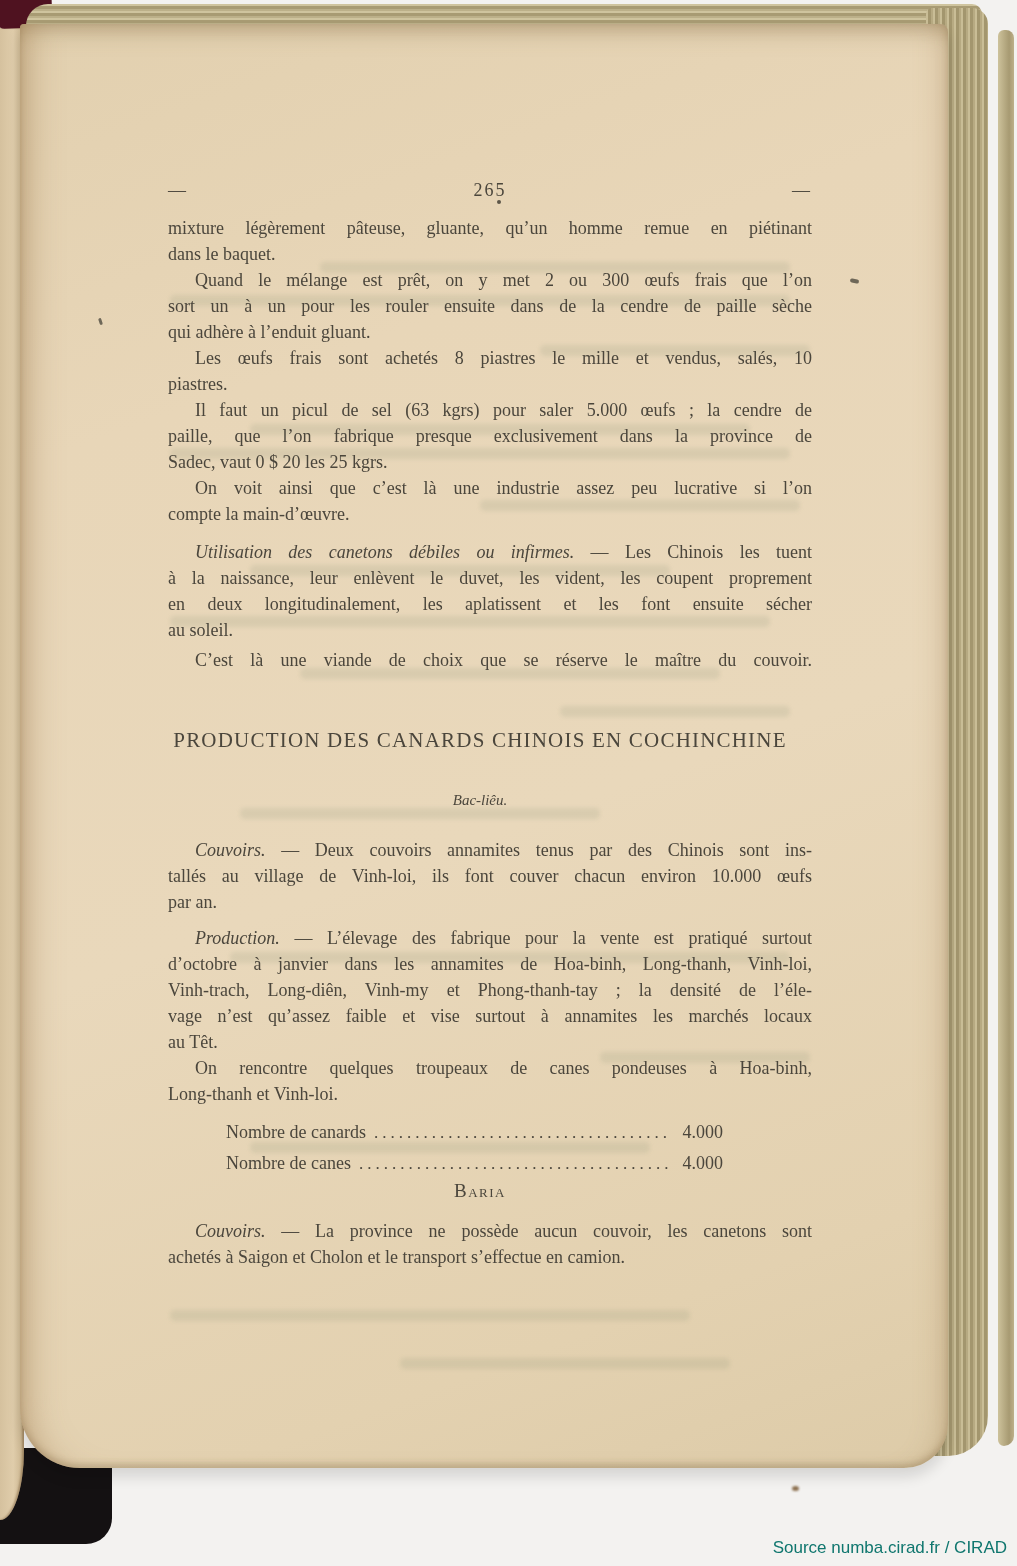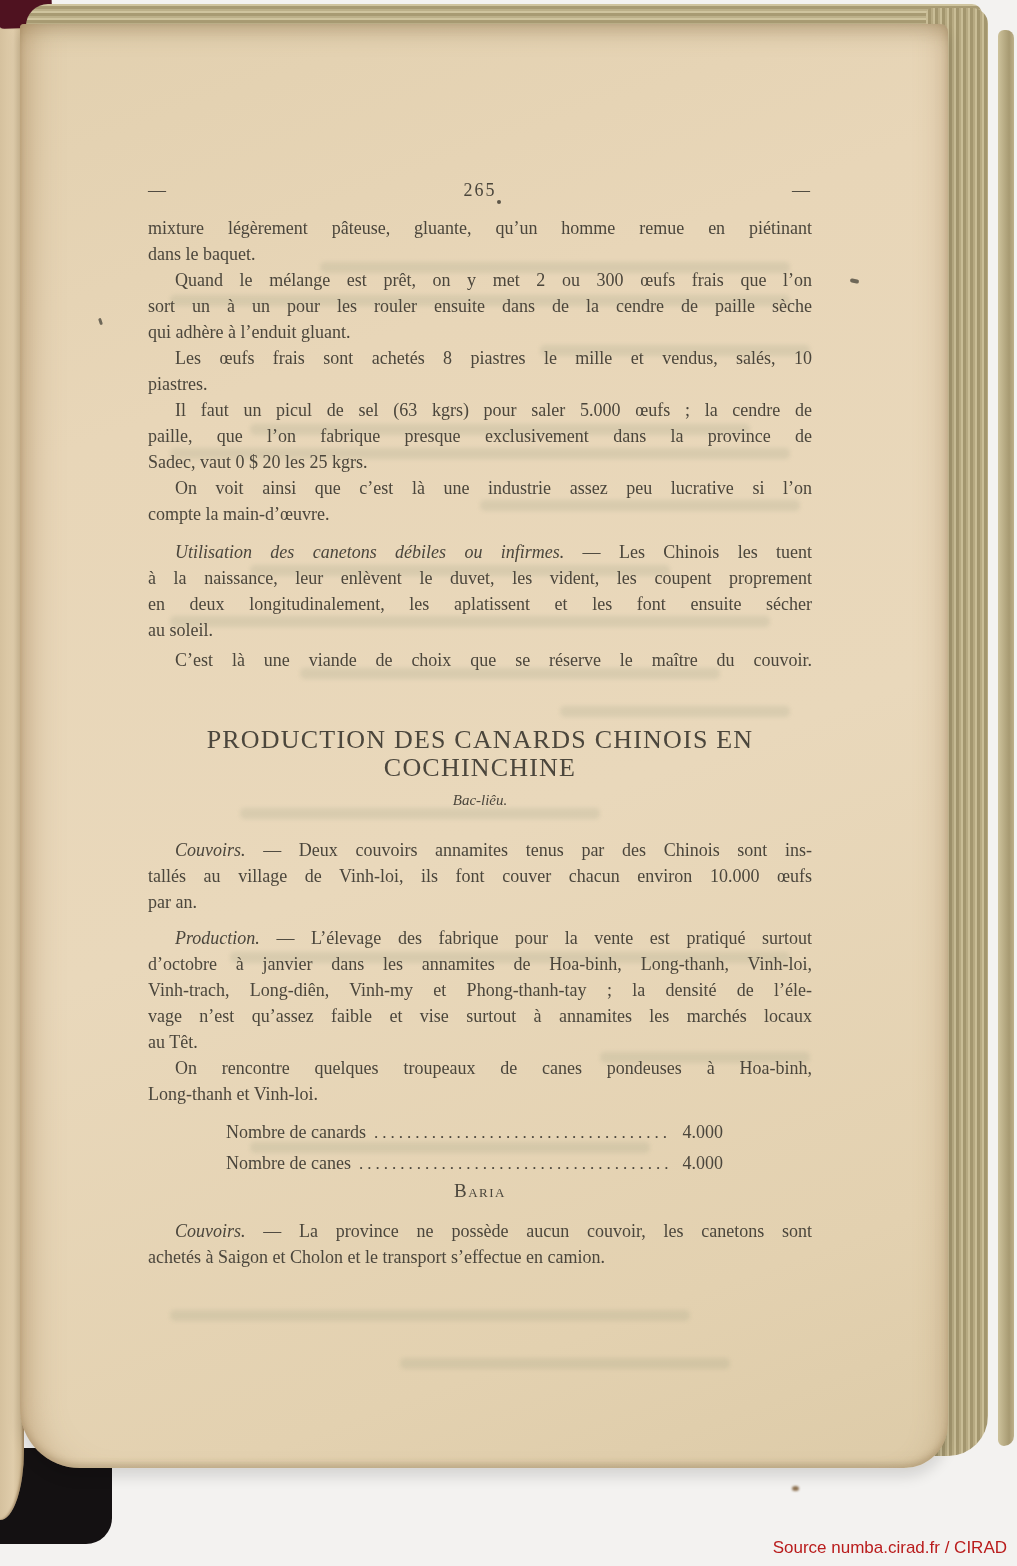--- a/index.html
+++ b/index.html
@@ -45,35 +45,35 @@
 
   
   .speck{position:absolute;border-radius:50%;z-index:6;}
   .s1{left:497px;top:200px;width:4px;height:4px;background:#5d5648;}
   .s2{left:850px;top:279px;width:9px;height:4px;background:#6e6758;border-radius:2px;transform:rotate(12deg);}
   .s3{left:99px;top:318px;width:3px;height:7px;background:#6e6758;border-radius:2px;transform:rotate(-18deg);}
   .s4{left:792px;top:1486px;width:7px;height:5px;background:#8b6f4e;filter:blur(1px);}
 
   
   .tx{position:absolute;left:148px;width:664px;z-index:5;color:#4b463c;font-size:18px;}
-  .line{height:26px;line-height:26px;text-align:justify;text-align-last:justify;}
+  .line{height:26px;line-height:26px;text-align:justify;text-align-last:justify;margin-left:20px;}
   .line.end{text-align-last:left;}
   .indent{padding-left:27px;}
   .it{font-style:italic;}
   .pagenum{text-align:center;text-align-last:center;letter-spacing:2px;}
-  .h1{text-align:center;text-align-last:center;letter-spacing:1.2px;height:28px;line-height:28px;font-size:26px;}
+  .h1{text-align:center;text-align-last:center;letter-spacing:1.2px;height:28px;line-height:28px;font-size:21px;}
   .h2sub{text-align:center;text-align-last:center;font-style:italic;height:28px;line-height:28px;font-size:15px;}
   .h2cap{text-align:center;text-align-last:center;font-variant:small-caps;letter-spacing:1.5px;height:28px;line-height:28px;font-size:19px;}
   .trow{display:flex;align-items:center;height:31px;line-height:31px;padding-left:78px;width:497px;}
   .leader{flex:1;overflow:hidden;white-space:nowrap;letter-spacing:4px;font-size:17px;margin:0 14px 0 8px;}
   .rowval{flex:none;}
 
   
   .source{position:absolute;right:10px;top:1538px;z-index:7;
-    font-family:"Liberation Sans",sans-serif;font-size:17px;color:#b91c1c;}
+    font-family:"Liberation Sans",sans-serif;font-size:17px;color:#0f766e;}
 </style>
 </head>
 <body>
 
 <div id="scan">
 
   <div class="gutter-black"></div>
   <div class="adjacent-page"></div>
   <div class="cover-corner"></div>
   <div class="top-edge-stack"></div>

